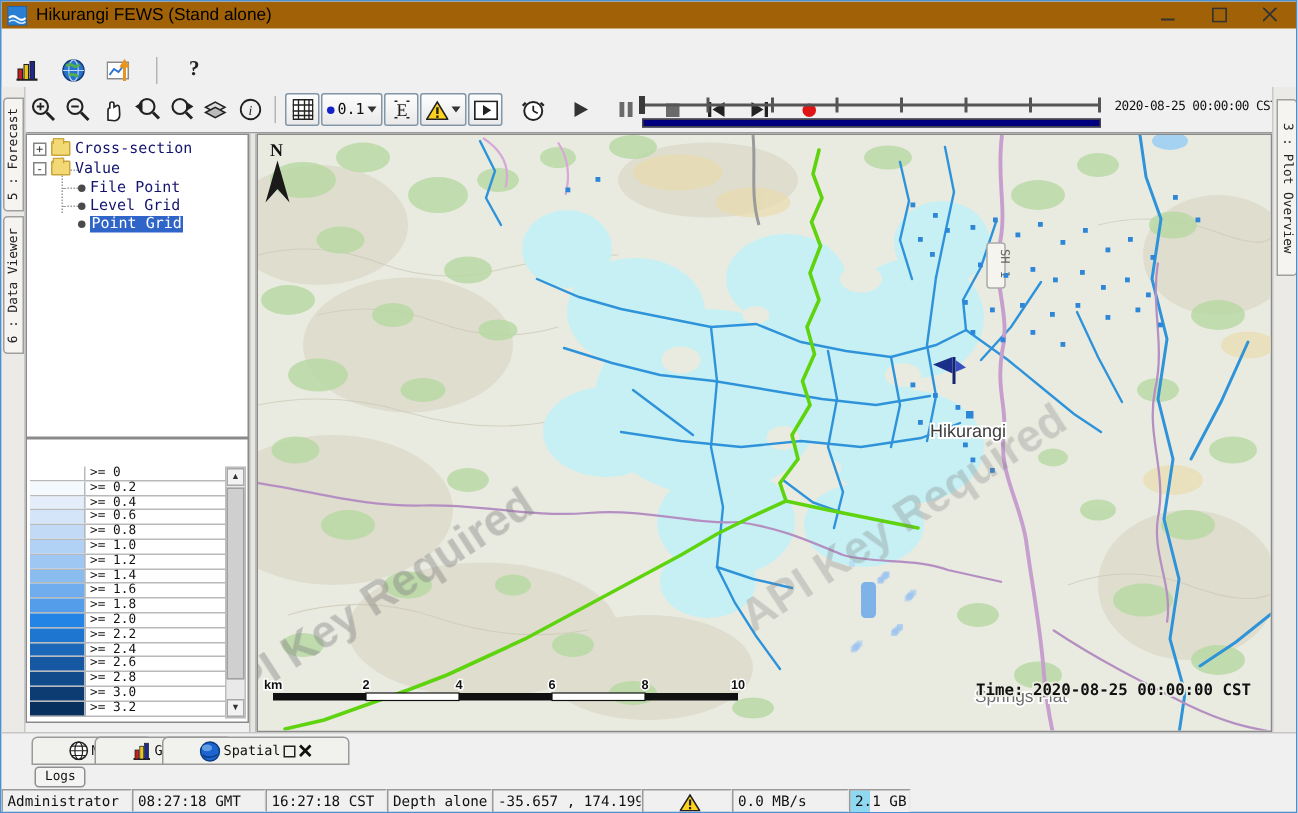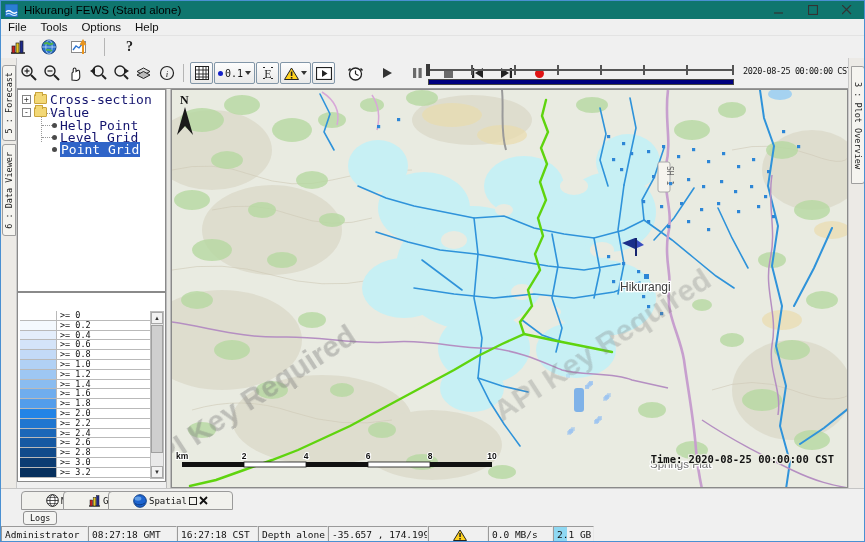--- a/index.html
+++ b/index.html
@@ -1,21 +1,21 @@
 <!DOCTYPE html>
 <html><head>
 <meta charset="utf-8">
 <style>
   * { margin:0; padding:0; box-sizing:border-box; }
   html,body { background:#cfd6e0; }
   body { font-family:"Liberation Sans", sans-serif; }
   #app { position:relative; width:865px; height:542px; background:#f0f0f0; border:1px solid #4a90d2; overflow:hidden; }
 
   
-  #titlebar { position:absolute; left:0; top:0; width:100%; height:18px; background:#0f766e; display:flex; align-items:center; }
+  #titlebar { position:absolute; left:0; top:0; width:100%; height:18px; background:#a16207; display:flex; align-items:center; }
   #titlebar .title { font-size:11.5px; color:#000; margin-left:6px; }
   .win-ctrls { position:absolute; right:0; top:0; height:18px; display:flex; }
   .win-btn { width:34px; height:18px; display:flex; align-items:center; justify-content:center; }
 
   
   #menubar { position:absolute; left:0; top:18px; width:100%; height:17px; background:#f0f0f0; display:flex; align-items:center; gap:14px; padding-left:7px; border-bottom:1px solid #e3e3e3; }
   #menubar span { font-size:11.5px; color:#111; }
 
   
   #toolbar1 { position:absolute; left:0; top:35px; width:100%; height:22px; display:flex; align-items:center; gap:8px; padding-left:5px; }
@@ -42,21 +42,21 @@
   #left-tabstrip { position:absolute; left:0; top:57px; width:16px; height:430px; background:#eceae6; border-right:1px solid #c9c9c9; }
   #right-tabstrip { position:absolute; left:847px; top:57px; width:18px; height:430px; background:#eceae6; border-left:1px solid #c9c9c9; }
   .vtab { position:absolute; left:1px; width:14px; background:#f5f4f0; border:1px solid #9f9f9f; border-radius:3px 0 0 3px; display:flex; align-items:center; justify-content:center; }
   .vtab span { font-family:"DejaVu Sans Mono",monospace; font-size:8.5px; color:#222; writing-mode:vertical-rl; transform:rotate(180deg); white-space:nowrap; }
   #right-tabstrip .vtab { border-radius:0 3px 3px 0; left:2px; }
   #right-tabstrip .vtab span { transform:none; }
 
   
   #tree-panel { position:absolute; left:16px; top:88px; width:149px; height:203px; background:#fff; border:1px solid #8a8a8a; overflow:hidden; }
   .tree-row { position:absolute; height:12px; display:flex; align-items:center; gap:3px; }
-  .tree-label { font-family:"DejaVu Sans Mono",monospace; font-size:13px; color:#14146e; white-space:nowrap; }
+  .tree-label { font-family:"DejaVu Sans Mono",monospace; font-size:10px; color:#14146e; white-space:nowrap; }
   .tree-label.selected { background:#2f64c8; color:#fff; padding:0 1px; }
   .expander { width:9px; height:9px; border:1px solid #848484; background:#fff; font-size:8px; line-height:7px; text-align:center; color:#333; font-family:"DejaVu Sans Mono",monospace; }
   .folder { width:13px; height:10px; background:#f3d876; border:1px solid #caa53c; border-radius:1px; position:relative; }
   .folder:before { content:""; position:absolute; left:0; top:-3px; width:6px; height:3px; background:#f3d876; border:1px solid #caa53c; border-bottom:none; border-radius:1px 1px 0 0; }
   .bullet { width:5px; height:5px; border-radius:50%; background:#4a4a4a; }
   .tree-guide { position:absolute; border-left:1px dotted #9a9a9a; width:0; }
   .tree-guide-h { position:absolute; border-top:1px dotted #9a9a9a; height:0; }
 
   
   #legend-panel { position:absolute; left:16px; top:291px; width:149px; height:190px; background:#fff; border:1px solid #8a8a8a; overflow:hidden; }
@@ -113,26 +113,20 @@
           </svg>
         </div>
       <div class="win-btn">
           <svg width="10" height="10">
             <path d="M0,0 L9,9 M9,0 L0,9" stroke="#333" stroke-width="1.2"></path>
           </svg>
         </div>
     </div>
   </div>
 
-  <div id="menubar">
-    <span>File</span>
-    <span>Tools</span>
-    <span>Options</span>
-    <span>Help</span>
-  </div>
 
   <div id="toolbar1">
     <button class="tbtn">
       <svg width="17" height="16">
         <line x1="2" y1="14" x2="16" y2="14" stroke="#222" stroke-width="1.5"></line>
         <rect x="3" y="7" width="3" height="7" fill="#c81e1e" stroke="#222" stroke-width="0.7"></rect>
         <rect x="7" y="4" width="3" height="10" fill="#e8c61e" stroke="#222" stroke-width="0.7"></rect>
         <rect x="11" y="2" width="3" height="12" fill="#1e2a8c" stroke="#222" stroke-width="0.7"></rect>
       </svg>
     </button>
@@ -325,21 +319,21 @@
       <span class="folder"></span>
       <span class="tree-label">Cross-section</span>
     </div>
     <div class="tree-row" style="left:4px;top:16px">
       <span class="expander">-</span>
       <span class="folder"></span>
       <span class="tree-label">Value</span>
     </div>
     <div class="tree-row" style="left:34px;top:29px">
       <span class="bullet"></span>
-      <span class="tree-label">Help Point</span>
+      <span class="tree-label">File Point</span>
     </div>
     <div class="tree-row" style="left:34px;top:41px">
       <span class="bullet"></span>
       <span class="tree-label">Level Grid</span>
     </div>
     <div class="tree-row" style="left:34px;top:53px">
       <span class="bullet"></span>
       <span class="tree-label selected">Point Grid</span>
     </div>
   </div>
@@ -727,17 +721,17 @@
     <div class="scell" style="width:81px">16:27:18 CST</div>
     <div class="scell" style="width:70px">Depth alone</div>
     <div class="scell" style="width:100px">-35.657 , 174.199</div>
     <div class="scell" style="width:60px;justify-content:center">
       <svg width="14" height="12">
           <polygon points="7,1 13.5,11.5 0.5,11.5" fill="#ffd21e" stroke="#222"></polygon>
           <rect x="6.3" y="4" width="1.5" height="4" fill="#222"></rect>
           <rect x="6.3" y="9" width="1.5" height="1.5" fill="#222"></rect>
         </svg>
     </div>
-    <div class="scell" style="width:65px">0.0 MB/s</div>
+    <div class="scell" style="width:78px">0.0 MB/s</div>
     <div class="scell" style="width:41px" id="cell-memory">2.1 GB</div>
   </div>
 
 </div>
 
 </body></html>

